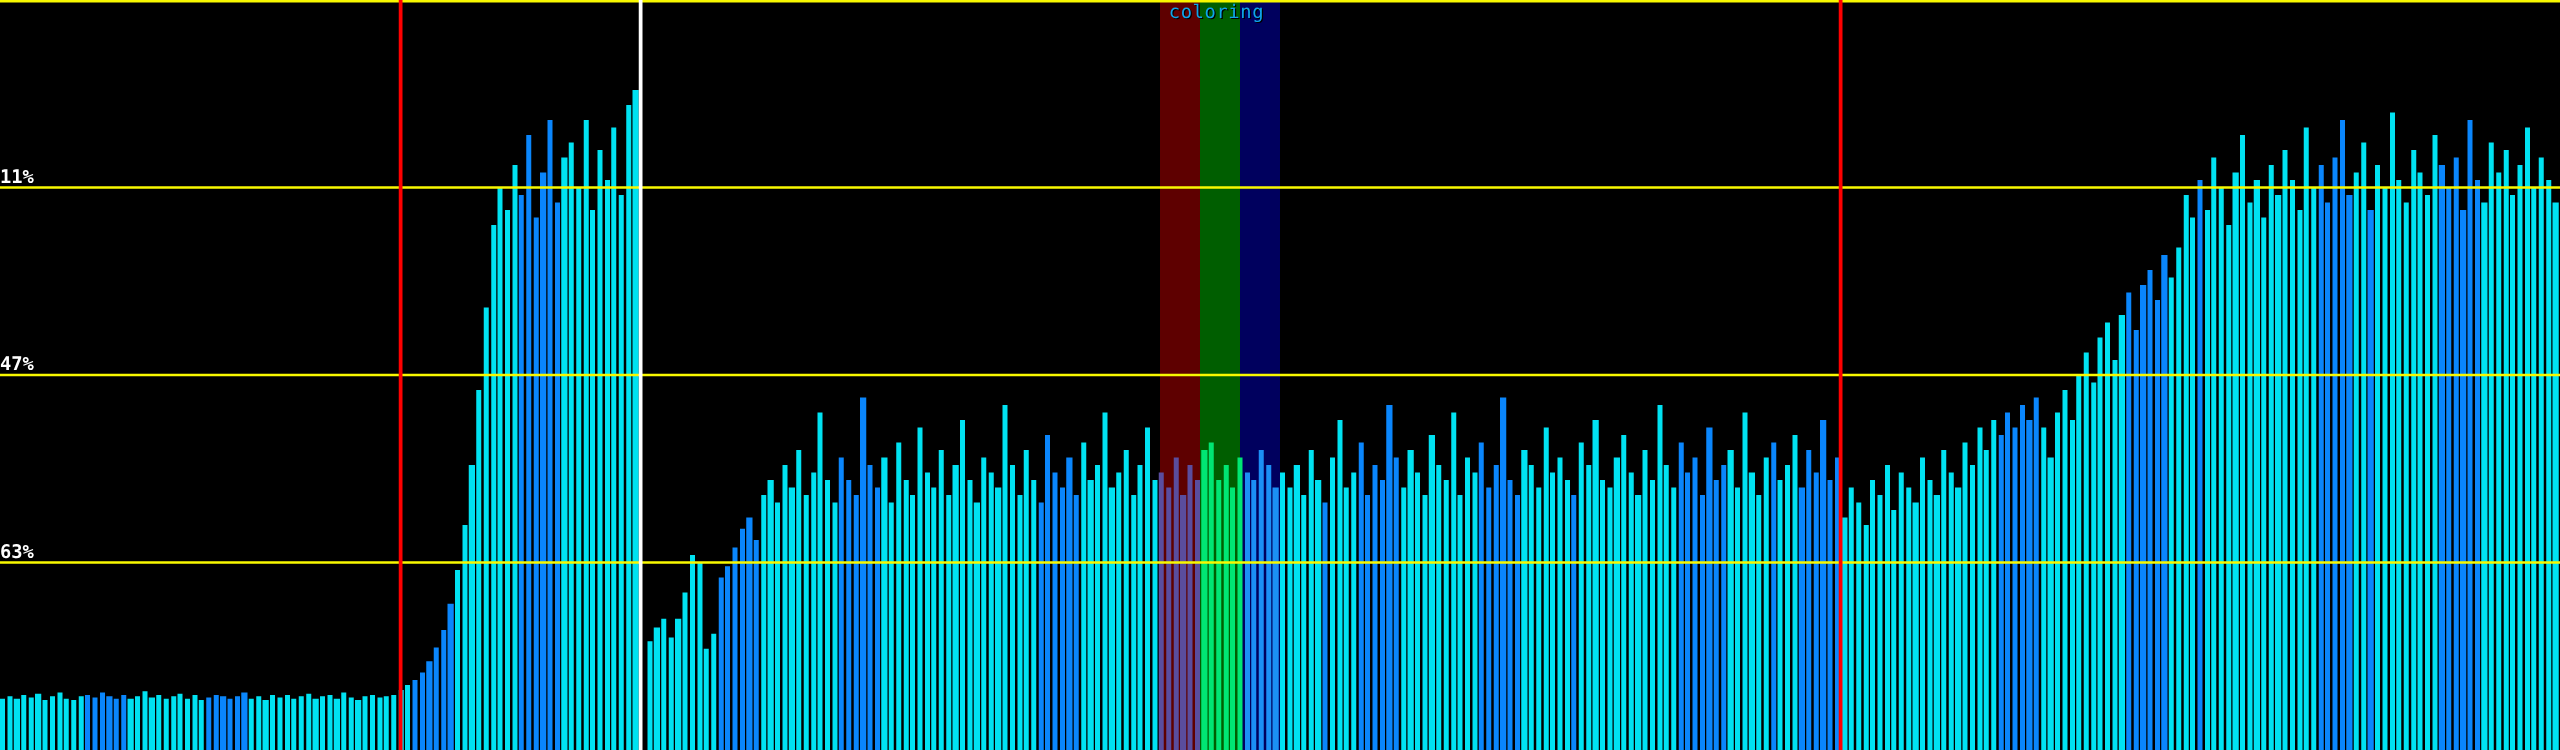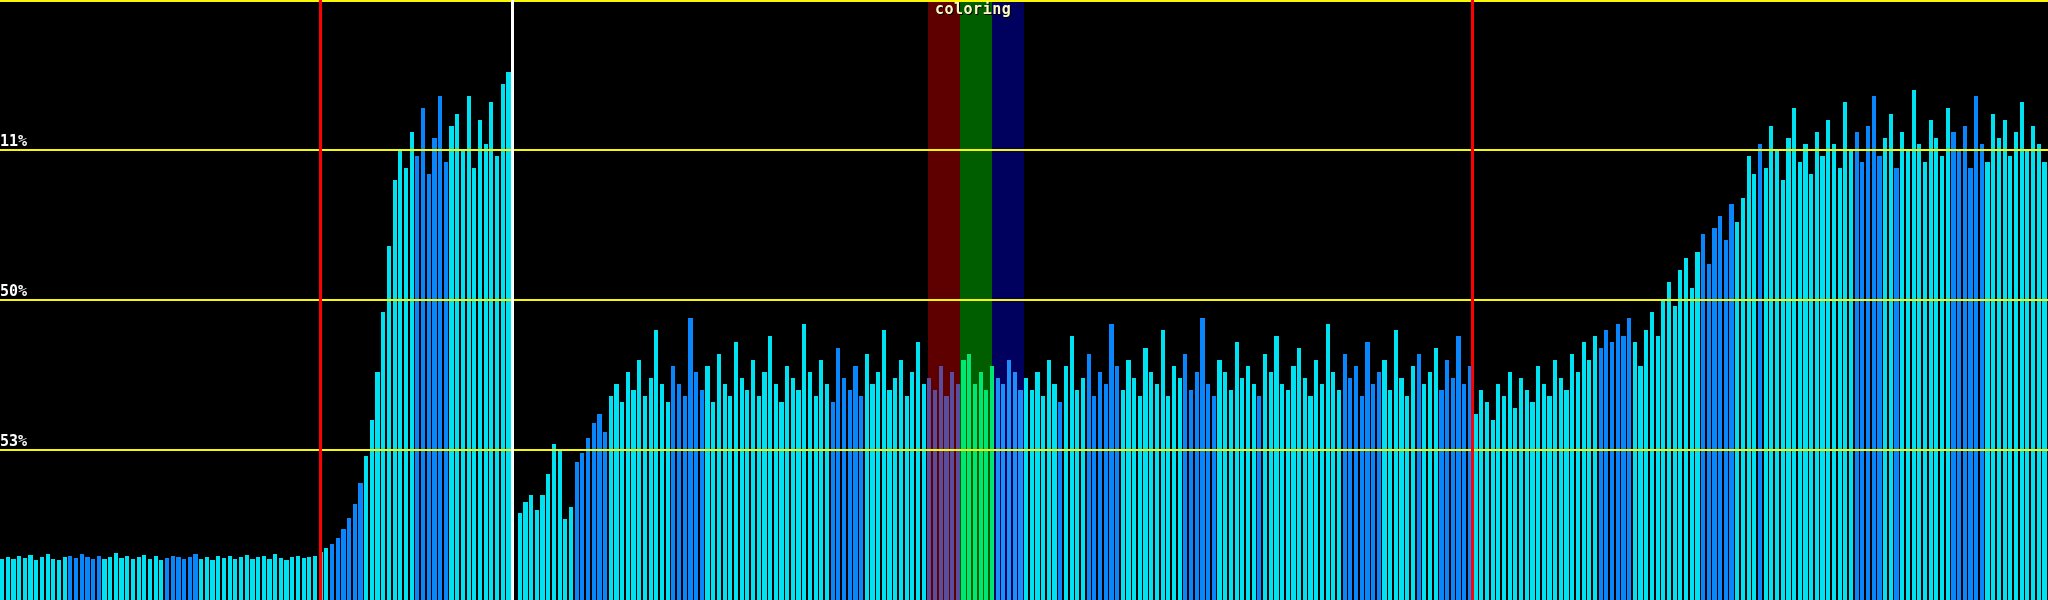--- a/index.html
+++ b/index.html
@@ -14,21 +14,21 @@
   .band   { position: absolute; top: 0; bottom: 0; z-index: 1; }
   .bar    { position: absolute; bottom: 0; width: 4.2px; z-index: 2; }
   .gridline { position: absolute; left: 0; right: 0; height: 2px; z-index: 3; }
   .vline  { position: absolute; top: 0; bottom: 0; width: 3px; z-index: 3; }
   .ytick  {
     position: absolute; left: 0; z-index: 4;
     color: #fff; font-size: 15px; font-weight: bold; line-height: 16px;
   }
   .annot {
     position: absolute; z-index: 5;
-    color: #fef9c3; font-size: 15px; font-weight: bold; line-height: 16px;
+    color: #0ea5e9; font-size: 15px; font-weight: normal; line-height: 16px;
     letter-spacing: 0.5px;
     text-shadow: 1px 1px 0 #000;
     white-space: pre;
   }
 </style>
 </head>
 <body>
 
 <div class="chart">
   <div class="annot" style="left: 935px; top: 1px;">coloring</div>
@@ -395,15 +395,15 @@
     <div class="bar" style="left: 2036.66px; width: 4.2px; height: 456px; background: rgb(0, 226, 242);"></div>
     <div class="bar" style="left: 2042.35px; width: 4.2px; height: 438px; background: rgb(0, 226, 242);"></div>
     <div class="gridline" style="top: 0px; background: rgb(248, 248, 0);"></div>
     <div class="gridline" style="top: 149px; background: rgb(248, 248, 0);"></div>
     <div class="gridline" style="top: 299px; background: rgb(248, 248, 0);"></div>
     <div class="gridline" style="top: 449px; background: rgb(248, 248, 0);"></div>
     <div class="vline" style="left: 318.5px; background: rgb(255, 0, 0);"></div>
     <div class="vline" style="left: 510.5px; background: rgb(255, 255, 255);"></div>
     <div class="vline" style="left: 1470.5px; background: rgb(255, 0, 0);"></div>
     <div class="ytick" style="top: 133px; color: rgb(255, 255, 255);">11%</div>
-    <div class="ytick" style="top: 283px; color: rgb(255, 255, 255);">50%</div>
-    <div class="ytick" style="top: 433px; color: rgb(255, 255, 255);">53%</div>
+    <div class="ytick" style="top: 283px; color: rgb(255, 255, 255);">47%</div>
+    <div class="ytick" style="top: 433px; color: rgb(255, 255, 255);">63%</div>
   </div>
 
 </body></html>

